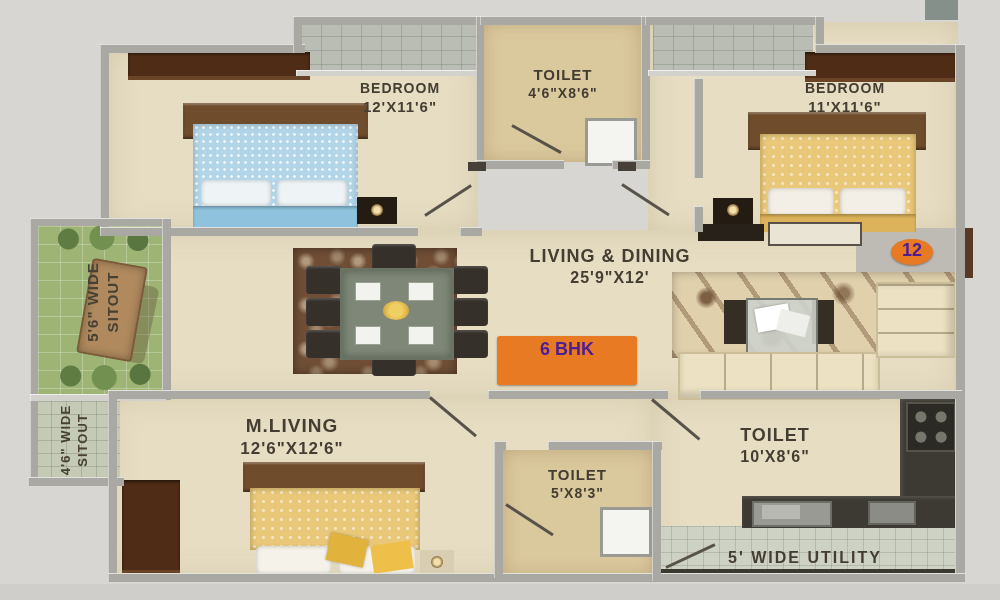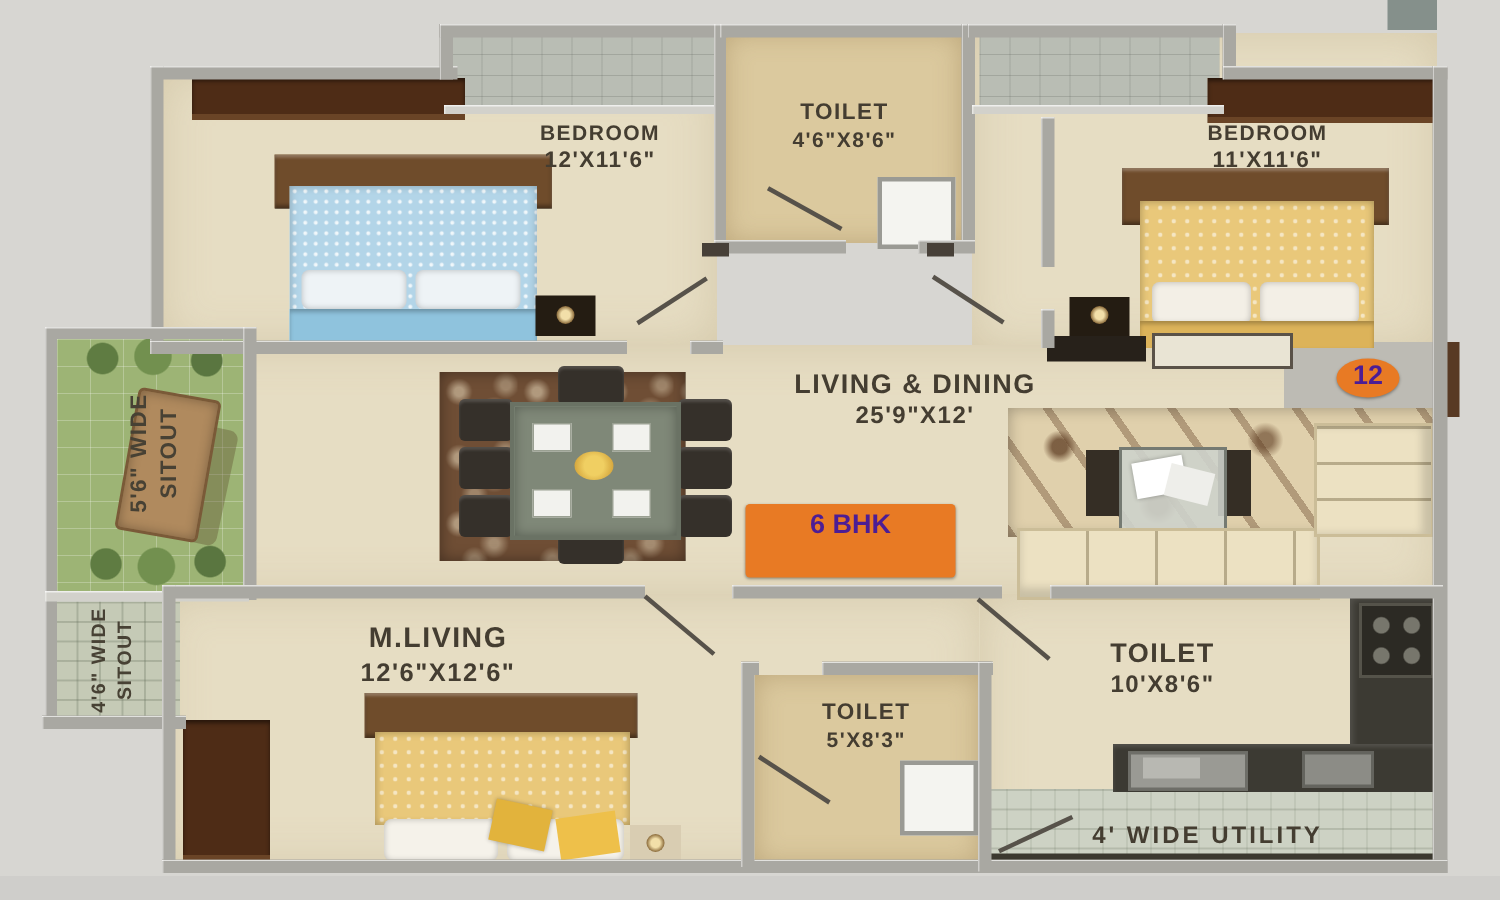--- a/index.html
+++ b/index.html
@@ -211,21 +211,21 @@
   </div>
   <div class="rlabel" style="left:505px;top:466px;width:145px;">
     <div class="nm" style="font-size:15px;">TOILET</div>
     <div class="dm" style="font-size:14px;">5'X8'3"</div>
   </div>
   <div class="rlabel" style="left:665px;top:424px;width:220px;">
     <div class="nm" style="font-size:18px;">TOILET</div>
     <div class="dm" style="font-size:16px;">10'X8'6"</div>
   </div>
   <div class="rlabel" style="left:660px;top:548px;width:290px;">
-    <div class="nm" style="font-size:16px;letter-spacing:2px;">4' WIDE UTILITY</div>
+    <div class="nm" style="font-size:16px;letter-spacing:2px;">5' WIDE UTILITY</div>
   </div>
 
   <div class="vlabel" style="left:20px;top:280px;width:170px;height:44px;transform:rotate(-90deg);font-size:15px;">
     <div>5'6" WIDE</div>
     <div>SITOUT</div>
   </div>
   <div class="vlabel" style="left:23px;top:420px;width:110px;height:40px;transform:rotate(-90deg);font-size:13px;">
     <div>4'6" WIDE</div>
     <div>SITOUT</div>
   </div>

